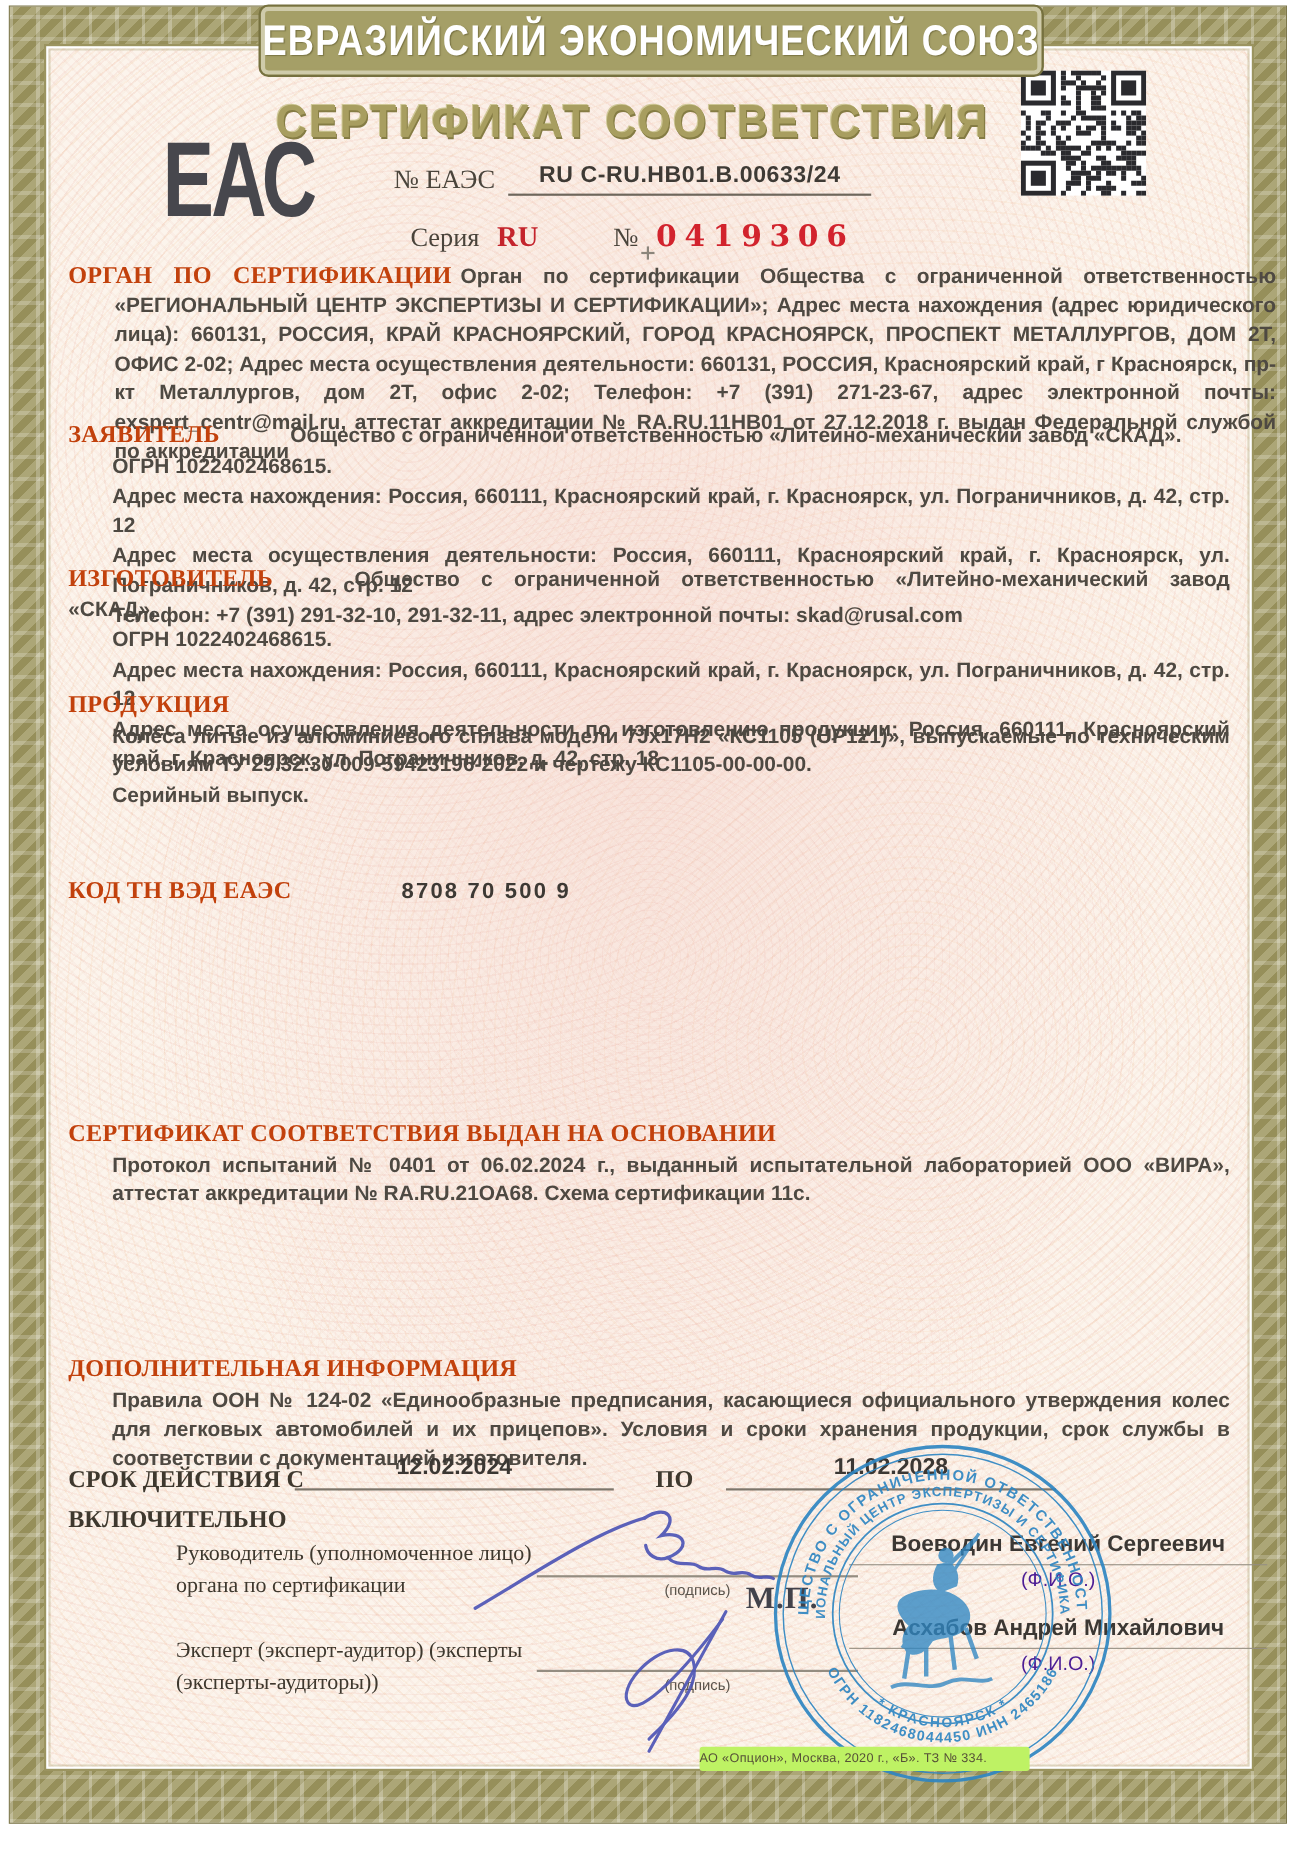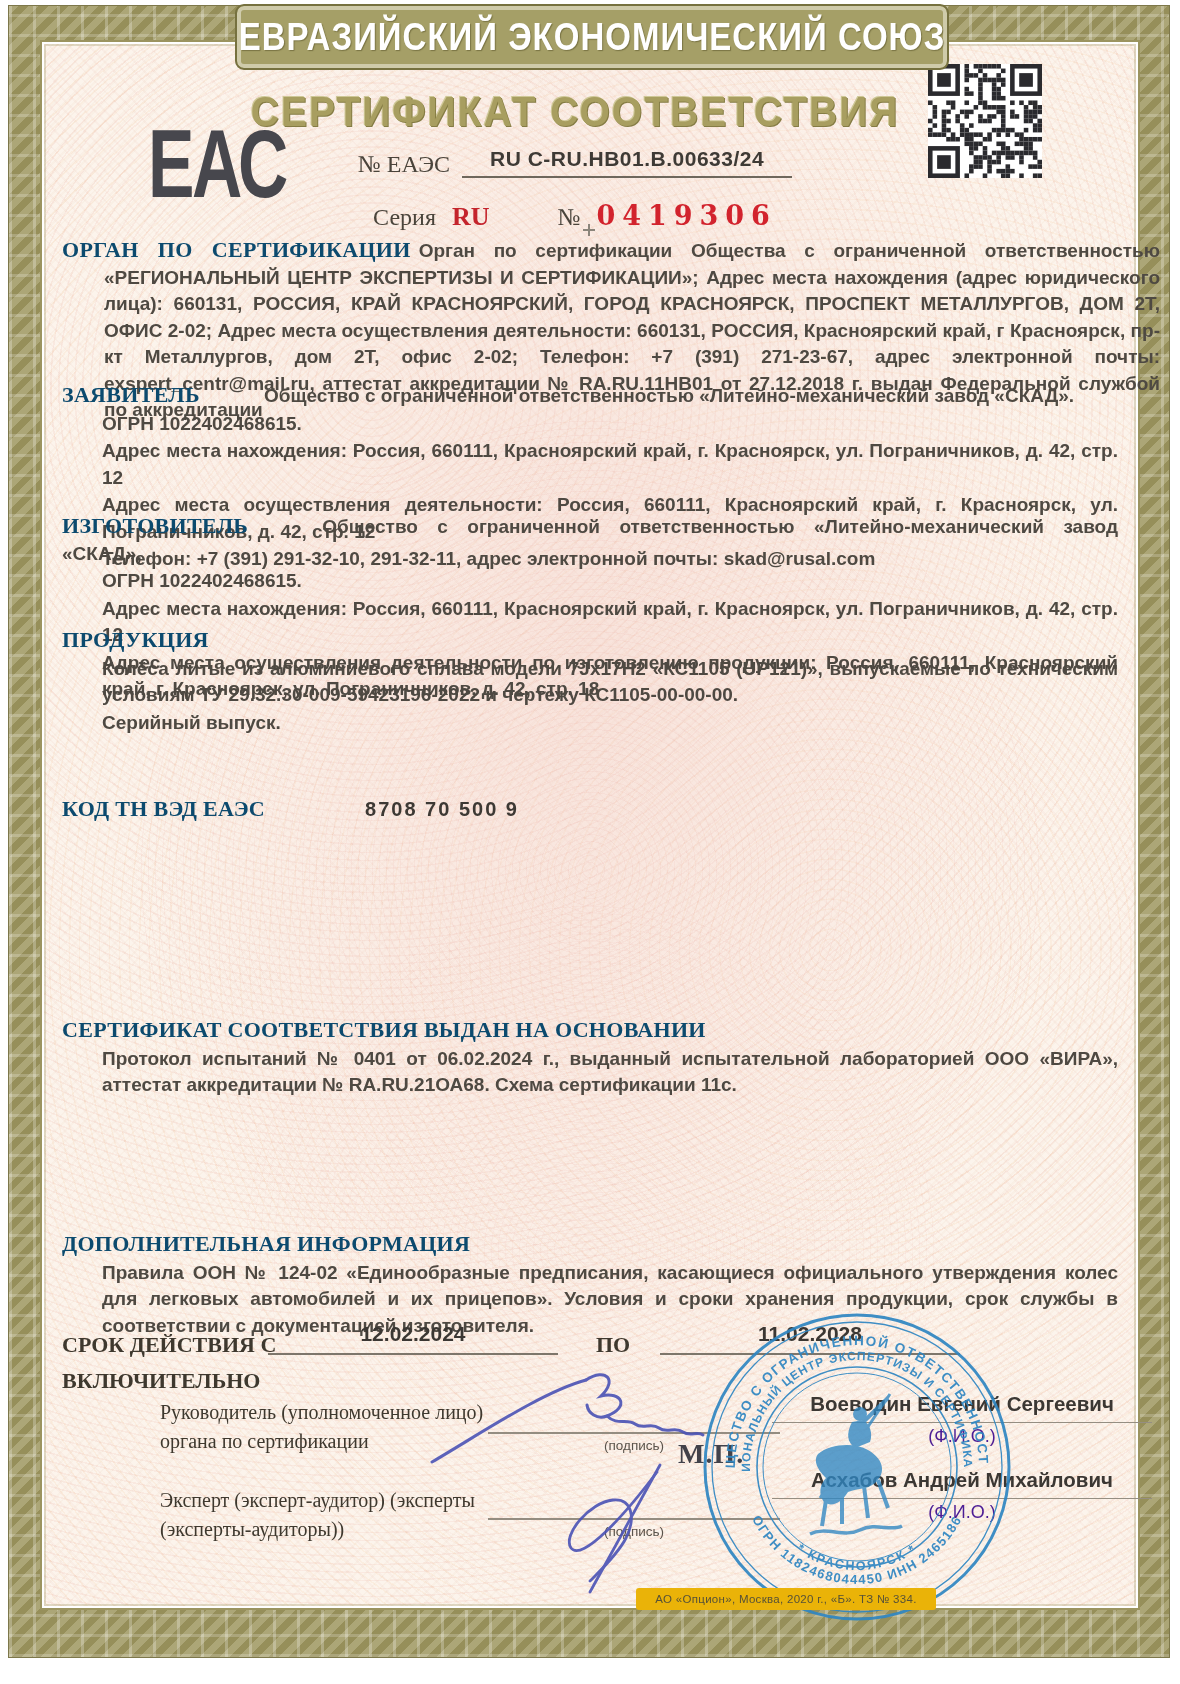--- a/index.html
+++ b/index.html
@@ -45,21 +45,21 @@
   .series-value{font-family:"Liberation Serif",serif;font-size:26px;font-weight:bold;color:#c4242c;}
   .serial-sign{font-family:"Liberation Serif",serif;font-size:24px;color:#4a443b;margin-left:52px;}
   .serial-value{font-family:"DejaVu Serif",serif;font-size:27px;font-weight:bold;color:#d2232d;letter-spacing:7px;}
   .qr{position:absolute;left:928px;top:64px;width:114px;height:114px;z-index:5;}
   .regmark{position:absolute;left:583px;top:224px;width:12px;height:12px;}
   .regmark:before{content:"";position:absolute;left:5px;top:0;width:2px;height:12px;background:#8b857b;}
   .regmark:after{content:"";position:absolute;left:0;top:5px;width:12px;height:2px;background:#8b857b;}
   
   .sec{position:absolute;left:62px;width:1056px;color:#4e4942;font-size:19px;font-weight:bold;
     line-height:26.5px;text-align:justify;}
-  .sh{font-family:"Liberation Serif",serif;font-weight:bold;font-size:22px;color:#0c4a6e;
+  .sh{font-family:"Liberation Serif",serif;font-weight:bold;font-size:22px;color:#c2410c;
     letter-spacing:.3px;margin-right:8px;}
   .hang{padding-left:42px;text-indent:-42px;}
   .sec p{margin:1px 0 1px 40px;}
   .sec p.p-first{margin-left:0;}
   .gap-a{margin-left:56px;}
   .gap-m{margin-left:66px;}
   .tnved-val{margin-left:92px;font-size:20px;color:#3d3934;letter-spacing:2px;font-weight:bold;}
   
   .v-label{position:absolute;font-family:"Liberation Serif",serif;font-weight:bold;font-size:22px;color:#3e382e;}
   .dfield{position:absolute;text-align:center;font-weight:bold;font-size:21px;color:#3b3733;
@@ -68,22 +68,22 @@
   .role{position:absolute;font-family:"Liberation Serif",serif;font-size:20px;color:#3e382e;line-height:29px;}
   .sigline{position:absolute;border-bottom:2px solid #948d81;}
   .cap{position:absolute;font-size:13.5px;color:#5a544c;text-align:center;font-weight:normal;}
   .fio{position:absolute;width:380px;text-align:center;}
   .fio .nm{font-weight:bold;font-size:20.5px;color:#3b3733;padding-bottom:6px;border-bottom:1.5px solid #958e82;}
   .fio .cp{font-size:18px;color:#4c1d95;margin-top:3px;}
   .mp{position:absolute;left:678px;top:1438px;font-family:"Liberation Serif",serif;font-weight:bold;
     font-size:28px;color:#42424a;letter-spacing:1px;z-index:4;}
   .stamp{position:absolute;left:692px;top:1302px;z-index:5;opacity:.92;}
   .ink{position:absolute;left:420px;top:1350px;z-index:6;}
-  .imprint{position:absolute;left:636px;top:1588px;width:300px;height:22px;background:#eab308;
-    border-radius:3px;font-size:11.5px;line-height:22px;color:#565138;text-align:center;
+  .imprint{position:absolute;left:636px;top:1588px;width:300px;height:22px;background:#bef264;
+    border-radius:3px;font-size:11.5px;line-height:22px;color:#565138;
     letter-spacing:.3px;z-index:7;}
 </style>
 </head>
 <body>
 
 <div class="page">
   <div class="frame"></div>
   <div class="inner"></div>
   <div class="rosette" style="left:140px;top:420px;width:900px;height:900px;opacity:.8;"></div>
   <div class="rosette" style="left:240px;top:900px;width:700px;height:700px;opacity:.6;"></div>

